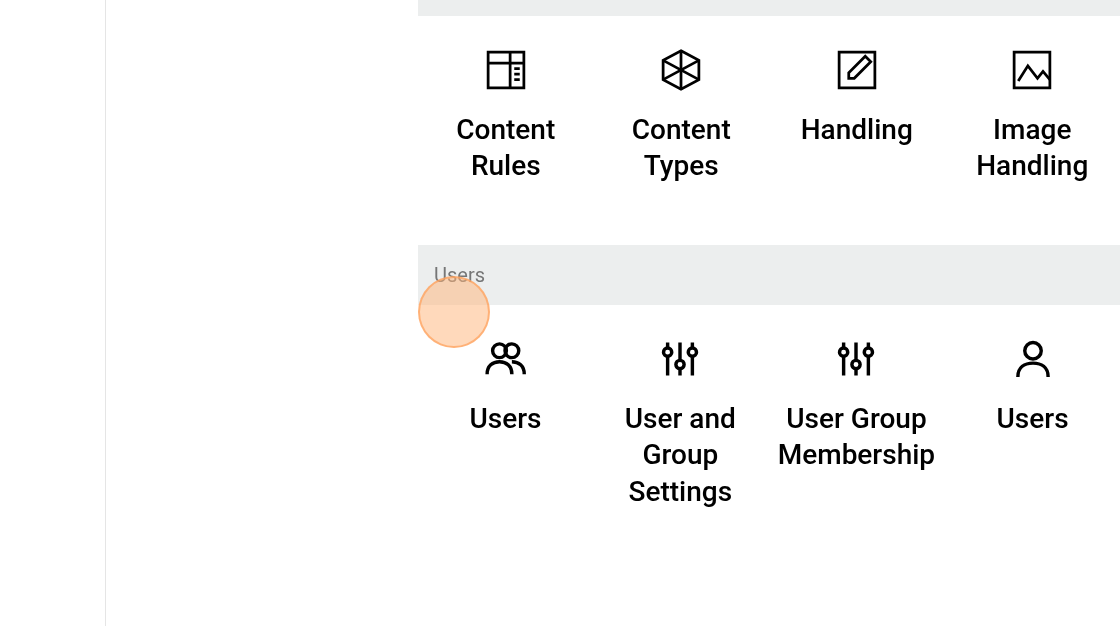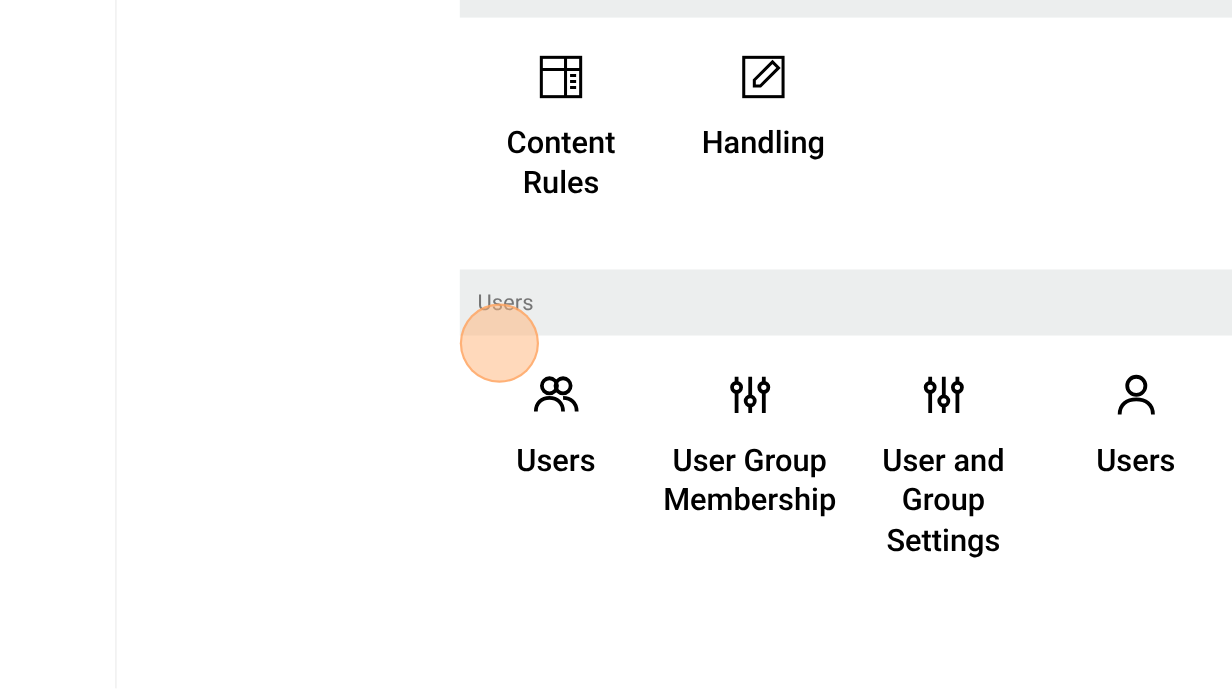--- a/index.html
+++ b/index.html
@@ -114,31 +114,51 @@
           <line x1="3" y1="11" x2="29" y2="11"></line>
           <line x1="19" y1="3" x2="19" y2="29"></line>
           <line x1="22" y1="15" x2="26" y2="15"></line>
           <line x1="22" y1="19" x2="26" y2="19"></line>
           <line x1="22" y1="23" x2="26" y2="23"></line>
         </svg>
       </span>
       <span class="item-label">Content Rules</span>
     </div>
 
+    <div class="item">
+      <span class="item-icon">
+        <svg viewBox="0 0 32 32" fill="none" stroke="#000" stroke-width="2">
+          <polygon points="16,2 29,9 29,23 16,30 3,23 3,9"></polygon>
+          <line x1="3" y1="9" x2="29" y2="23"></line>
+          <line x1="29" y1="9" x2="3" y2="23"></line>
+          <line x1="16" y1="2" x2="16" y2="30"></line>
+        </svg>
+      </span>
+      <span class="item-label">Content Types</span>
+    </div>
 
     <div class="item">
       <span class="item-icon">
         <svg viewBox="0 0 32 32" fill="none" stroke="#000" stroke-width="2">
           <rect x="3" y="3" width="26" height="26"></rect>
           <path d="M 22 6 L 26 10 L 14 22 L 10 22 L 10 18 Z"></path>
         </svg>
       </span>
       <span class="item-label">Handling</span>
     </div>
 
+    <div class="item">
+      <span class="item-icon">
+        <svg viewBox="0 0 32 32" fill="none" stroke="#000" stroke-width="2">
+          <rect x="3" y="3" width="26" height="26"></rect>
+          <polyline points="6,24 13,13 20,22 24,17 29,23"></polyline>
+        </svg>
+      </span>
+      <span class="item-label">Image Handling</span>
+    </div>
   </div>
 
   <div class="section-header">
     <span>Users</span>
   </div>
 
   <div class="items-row">
     <div class="item">
       <span class="item-icon">
         <svg viewBox="0 0 32 32" fill="none" stroke="#000" stroke-width="2.5">
@@ -155,35 +175,35 @@
       <span class="item-icon">
         <svg viewBox="0 0 32 32" fill="none" stroke="#000" stroke-width="2.5">
           <line x1="7" y1="4" x2="7" y2="28"></line>
           <circle cx="7" cy="11" r="3" fill="#fff"></circle>
           <line x1="16" y1="4" x2="16" y2="28"></line>
           <circle cx="16" cy="20" r="3" fill="#fff"></circle>
           <line x1="25" y1="4" x2="25" y2="28"></line>
           <circle cx="25" cy="11" r="3" fill="#fff"></circle>
         </svg>
       </span>
-      <span class="item-label">User Group Membership</span>
+      <span class="item-label">User and Group Settings</span>
     </div>
 
     <div class="item">
       <span class="item-icon">
         <svg viewBox="0 0 32 32" fill="none" stroke="#000" stroke-width="2.5">
           <line x1="7" y1="4" x2="7" y2="28"></line>
           <circle cx="7" cy="11" r="3" fill="#fff"></circle>
           <line x1="16" y1="4" x2="16" y2="28"></line>
           <circle cx="16" cy="20" r="3" fill="#fff"></circle>
           <line x1="25" y1="4" x2="25" y2="28"></line>
           <circle cx="25" cy="11" r="3" fill="#fff"></circle>
         </svg>
       </span>
-      <span class="item-label">User and Group Settings</span>
+      <span class="item-label">User Group Membership</span>
     </div>
 
     <div class="item">
       <span class="item-icon">
         <svg viewBox="0 0 32 32" fill="none" stroke="#000" stroke-width="2.5">
           <circle cx="16" cy="10" r="6"></circle>
           <path d="M 5 29 C 5 22 10 19 16 19 C 22 19 27 22 27 29"></path>
         </svg>
       </span>
       <span class="item-label">Users</span>

